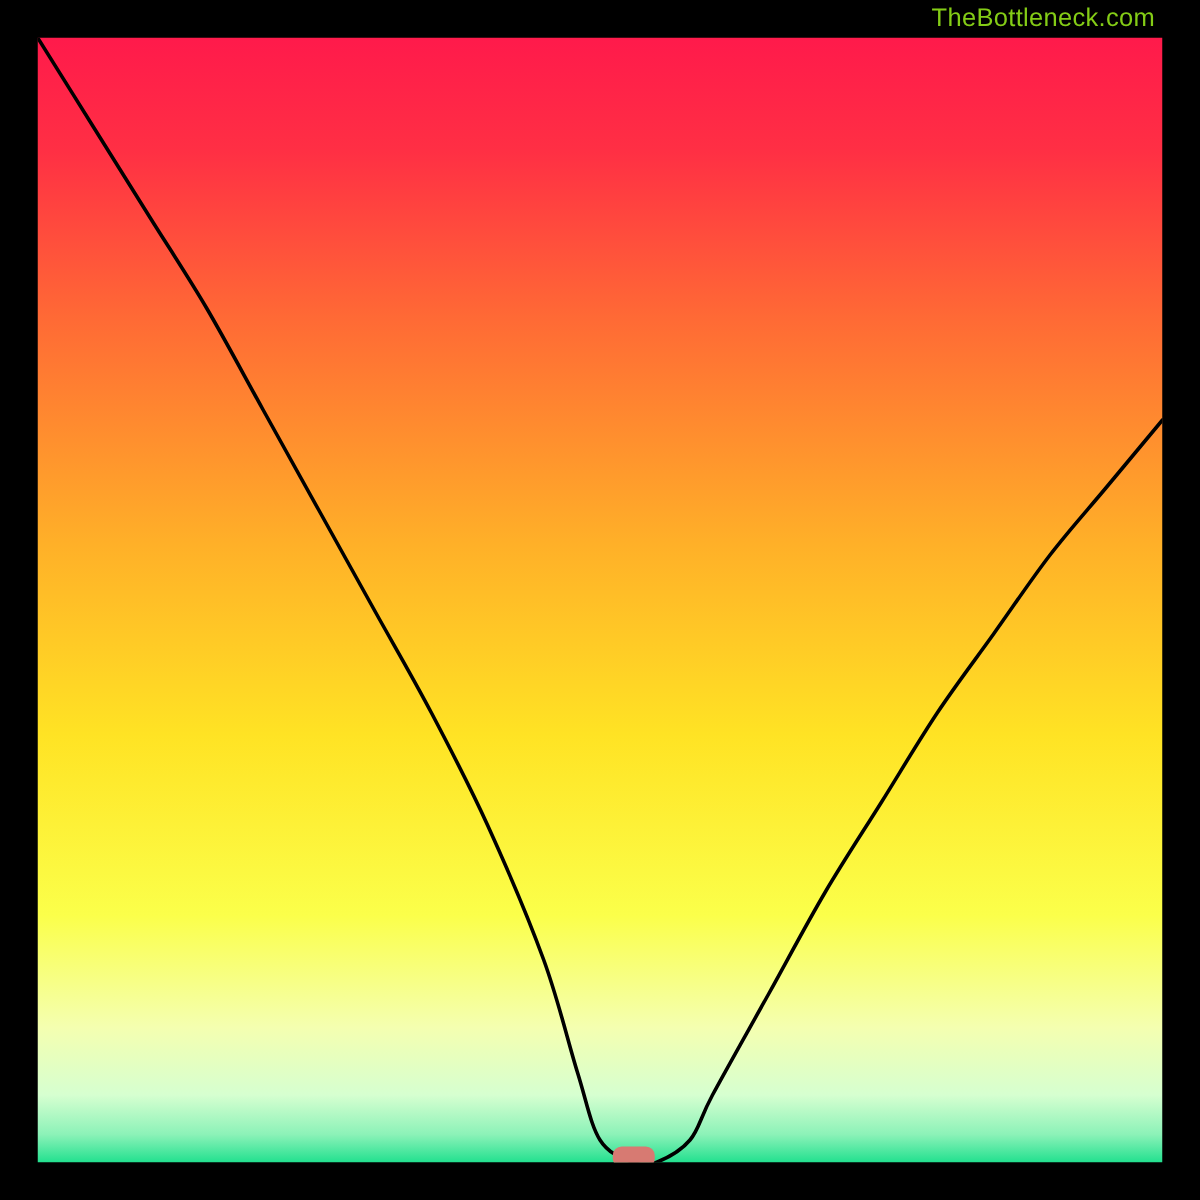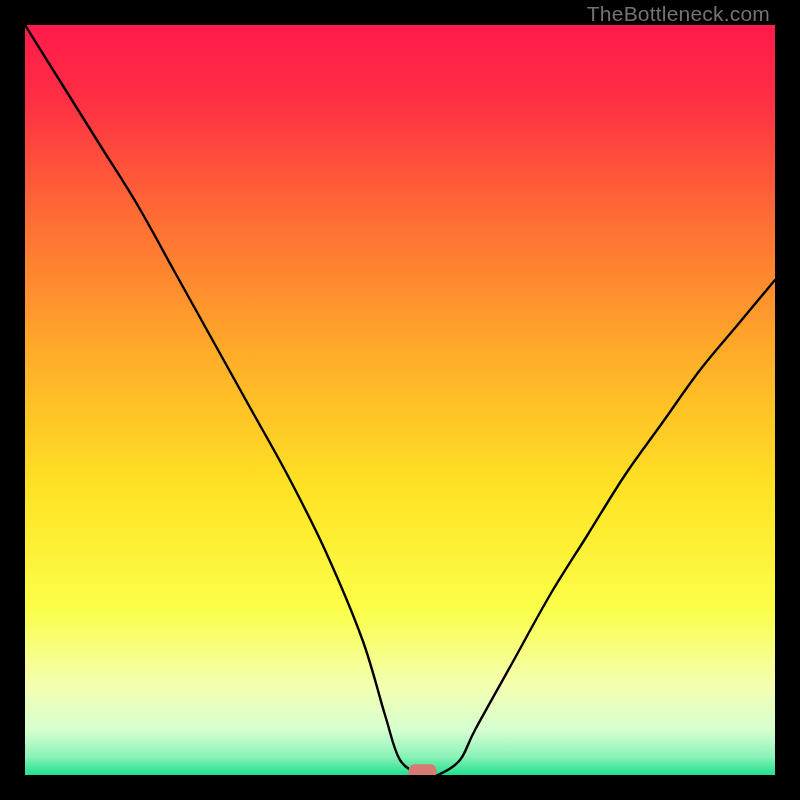--- a/index.html
+++ b/index.html
@@ -23,22 +23,22 @@
     position: absolute;
     left: 0;
     top: 0;
     width: 750px;
     height: 750px;
   }
   .watermark {
     position: absolute;
     top: 2px;
     right: 30px;
-    color: #737373;
-    font-size: 21px;
+    color: #84cc16;
+    font-size: 17px;
     font-weight: 500;
     letter-spacing: 0.2px;
     pointer-events: none;
   }
   svg {
     display: block;
   }
 </style>
 </head>
 <body>

